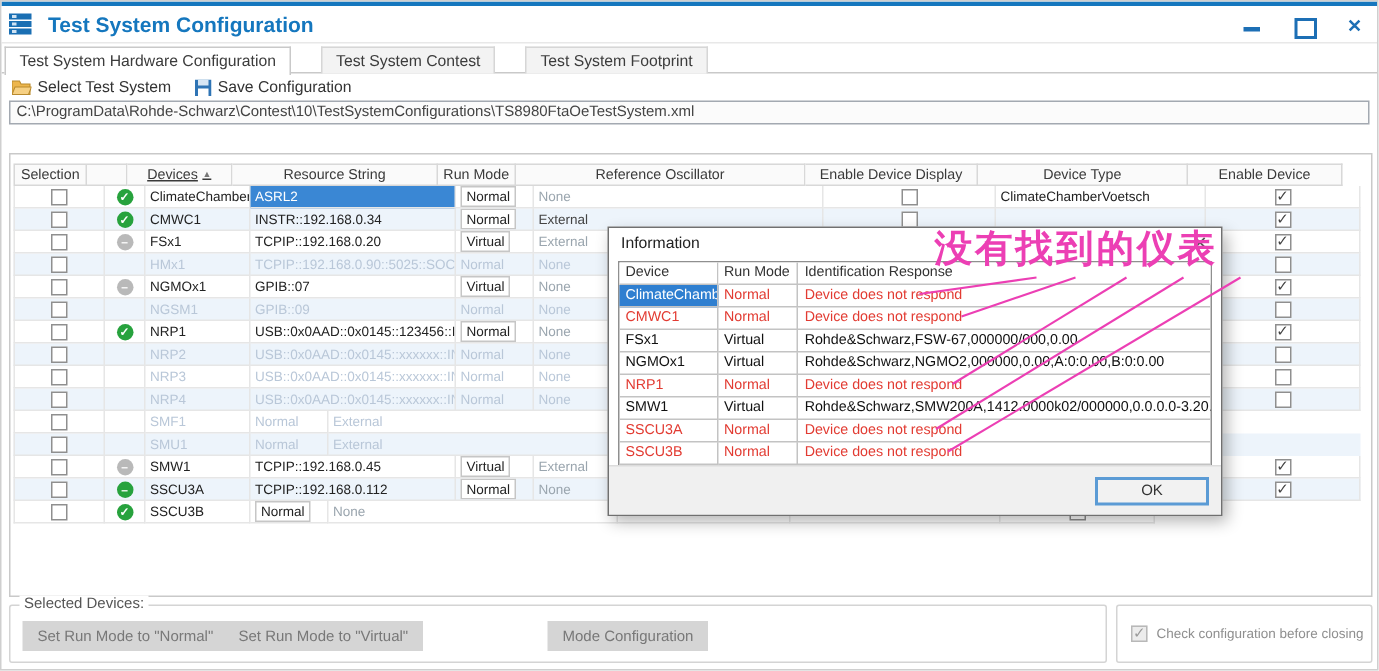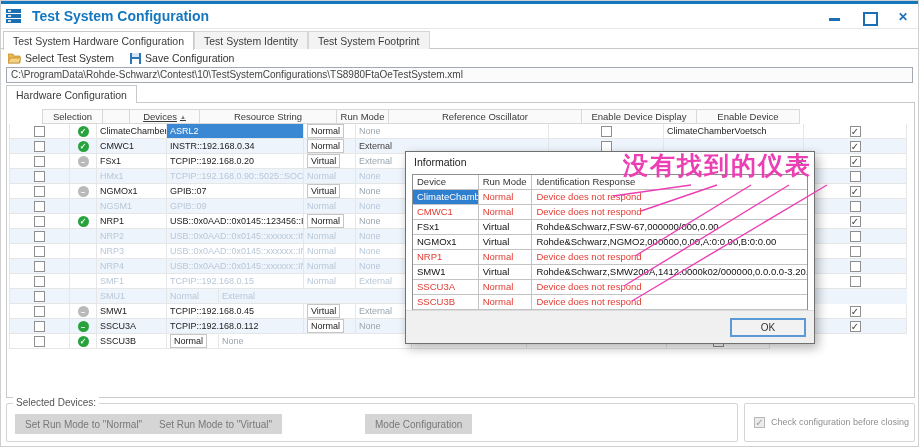--- a/index.html
+++ b/index.html
@@ -12,21 +12,21 @@
   .titlebar { position:absolute; top:3px; left:0; right:0; height:24px; background:#fff; }
   .appicon { position:absolute; left:5px; top:4px; }
   .title { position:absolute; left:31px; top:4px; font-size:14px; font-weight:bold; color:#1577be; }
   .wc { position:absolute; top:7px; width:14px; height:12px; cursor:pointer; }
   .wc-min { right:76px; } .wc-min::after{ content:""; position:absolute; left:1px; top:7px; width:11px; height:3px; background:#1d6fb5;}
   .wc-max { right:42px; } .wc-max::after{ content:""; position:absolute; left:1px; top:1px; width:11px; height:10px; border:2px solid #1d6fb5;}
   .wc-close { right:8px; color:#1d6fb5; font-size:12px; font-weight:bold; line-height:12px; text-align:center; }
   .sep { position:absolute; top:27px; left:0; right:0; height:1px; background:#e8e8e8; }
 
   
-  .tabbar { position:absolute; top:30px; left:0; right:0; height:18px; border-bottom:1px solid #c9c9c9; display:flex; padding-left:2px; }
+  .tabbar { position:absolute; top:30px; left:0; right:0; height:18px; border-bottom:1px solid #c9c9c9; display:flex; padding-left:2px;gap:20px; }
   .tab { font-size:10.5px; color:#3c3c3c; padding:3px 9px 0 9px; border:1px solid #d6d6d6; border-bottom:none; height:18px; background:#f3f3f3; cursor:pointer; white-space:nowrap; }
   .tab.active { background:#fff; position:relative; z-index:1; margin-bottom:-1px; height:19px; border-color:#c9c9c9; }
 
   
   .toolbar { position:absolute; top:49px; left:0; right:0; height:16px; display:flex; align-items:center; gap:16px; padding-left:7px; }
   .toolbtn { display:flex; align-items:center; gap:4px; font-size:10.5px; color:#333; cursor:pointer; }
 
   .pathbox { position:absolute; top:66px; left:5px; right:5px; height:16px; border:1px solid #a3a9b1; background:#fbfbfb;
              font-size:10px; color:#444; line-height:14px; padding:0 4px; white-space:nowrap; overflow:hidden; }
 
@@ -104,21 +104,21 @@
     </span>
     <span class="title">Test System Configuration</span>
     <span class="wc wc-min"></span>
     <span class="wc wc-max"></span>
     <span class="wc wc-close">✕</span>
   </div>
   <div class="sep"></div>
 
   <div class="tabbar">
     <div class="tab active">Test System Hardware Configuration</div>
-    <div class="tab">Test System Identity</div>
+    <div class="tab">Test System Contest</div>
     <div class="tab">Test System Footprint</div>
   </div>
 
   <div class="toolbar">
     <span class="toolbtn">
       <svg width="13" height="11" viewBox="0 0 13 11">
         <path d="M0 1 L5 1 L6 3 L12 3 L12 10 L0 10 Z" fill="#edb64d" stroke="#b98a2d" stroke-width="0.7"></path>
         <path d="M2 5 L13 5 L11 10 L0 10 Z" fill="#f6d083" stroke="#b98a2d" stroke-width="0.7"></path>
       </svg>
       <span>Select Test System</span>
@@ -128,26 +128,25 @@
         <rect x="0" y="0" width="11" height="11" fill="#2f74b5"></rect>
         <rect x="2" y="0" width="7" height="4" fill="#d7e6f4"></rect>
         <rect x="2" y="6" width="7" height="5" fill="#ffffff"></rect>
       </svg>
       <span>Save Configuration</span>
     </span>
   </div>
 
   <div class="pathbox">C:\ProgramData\Rohde-Schwarz\Contest\10\TestSystemConfigurations\TS8980FtaOeTestSystem.xml</div>
 
-  <div class="subtab">Hardware Configuration</div>
 
   <div class="panel">
     <div class="tbl">
         <div class="trow thead">
-          <div class="tcell" style="width: 61px; margin-left: 33px;">
+          <div class="tcell" style="width: 49px;">
             <span>Selection</span>
           </div>
           <div class="tcell" style="width: 27px;">
             <span></span>
           </div>
           <div class="tcell" style="width: 70px; text-decoration: underline;">
             <span>Devices</span>
             <span class="sort">▲</span>
           </div>
           <div class="tcell" style="width: 137px;">
@@ -155,20 +154,23 @@
           </div>
           <div class="tcell" style="width: 52px;">
             <span>Run Mode</span>
           </div>
           <div class="tcell" style="width: 193px;">
             <span>Reference Oscillator</span>
           </div>
           <div class="tcell" style="width: 115px;">
             <span>Enable Device Display</span>
           </div>
+          <div class="tcell" style="width: 140px;">
+            <span>Device Type</span>
+          </div>
           <div class="tcell" style="width: 103px;">
             <span>Enable Device</span>
           </div>
         </div>
         <div class="trow">
           <div class="tcell cc" style="width: 61px;">
             <span class="cb"></span>
           </div>
           <div class="tcell cc" style="width: 27px;">
             <span class="st green">✓</span>
@@ -339,21 +341,20 @@
           <div class="tcell cc" style="width: 103px;">
             <span class="cb"></span>
           </div>
         </div>
         <div class="trow off">
           <div class="tcell cc" style="width: 61px;">
             <span class="cb"></span>
           </div>
           <div class="tcell cc" style="width: 27px;"></div>
           <div class="tcell" style="width: 70px;">SMF1</div>
-          <div class="tcell" style="width: 137px;">TCPIP::192.168.0.15</div>
           <div class="tcell" style="width: 52px;">Normal</div>
           <div class="tcell" style="width: 193px;">External</div>
           <div class="tcell cc" style="width: 115px;"></div>
           <div class="tcell" style="width: 140px;"></div>
           <div class="tcell cc" style="width: 103px;">
             <span class="cb"></span>
           </div>
         </div>
         <div class="trow alt off">
           <div class="tcell cc" style="width: 61px;">

